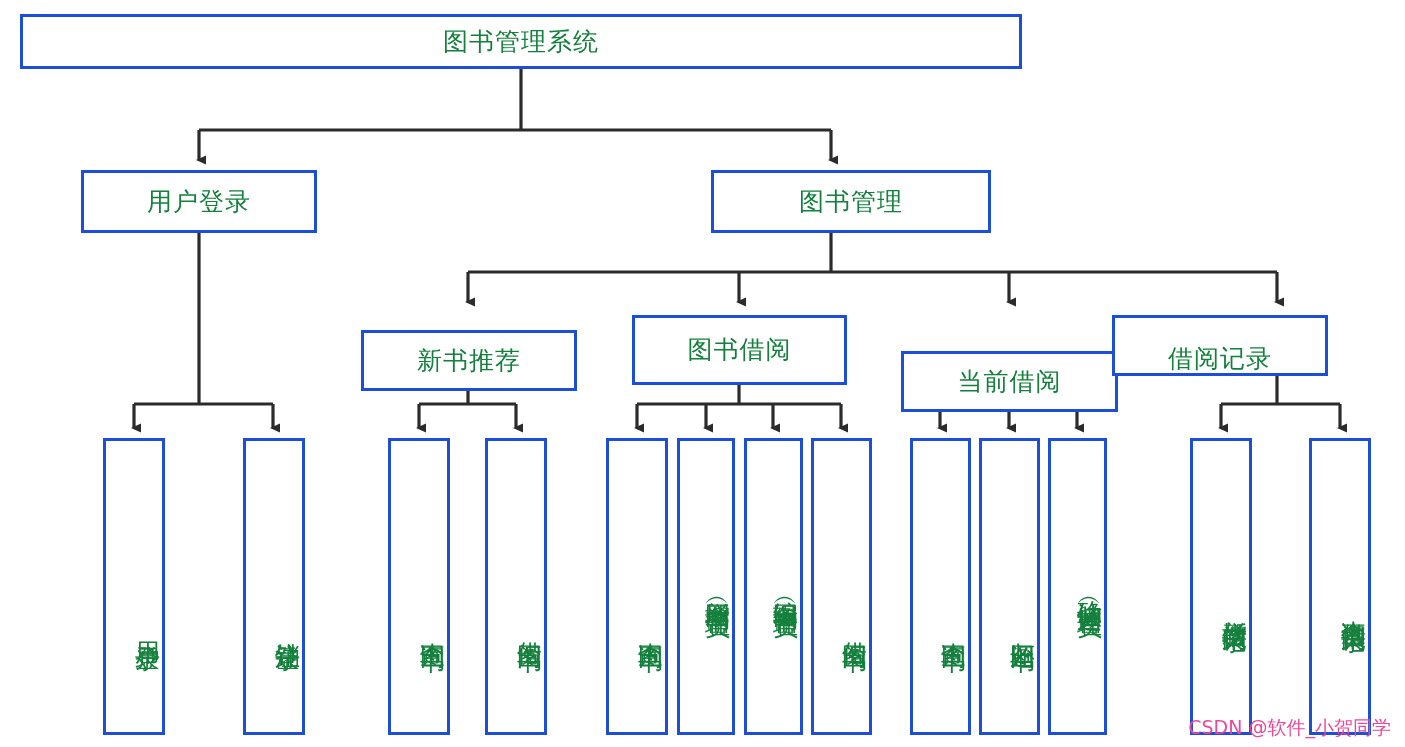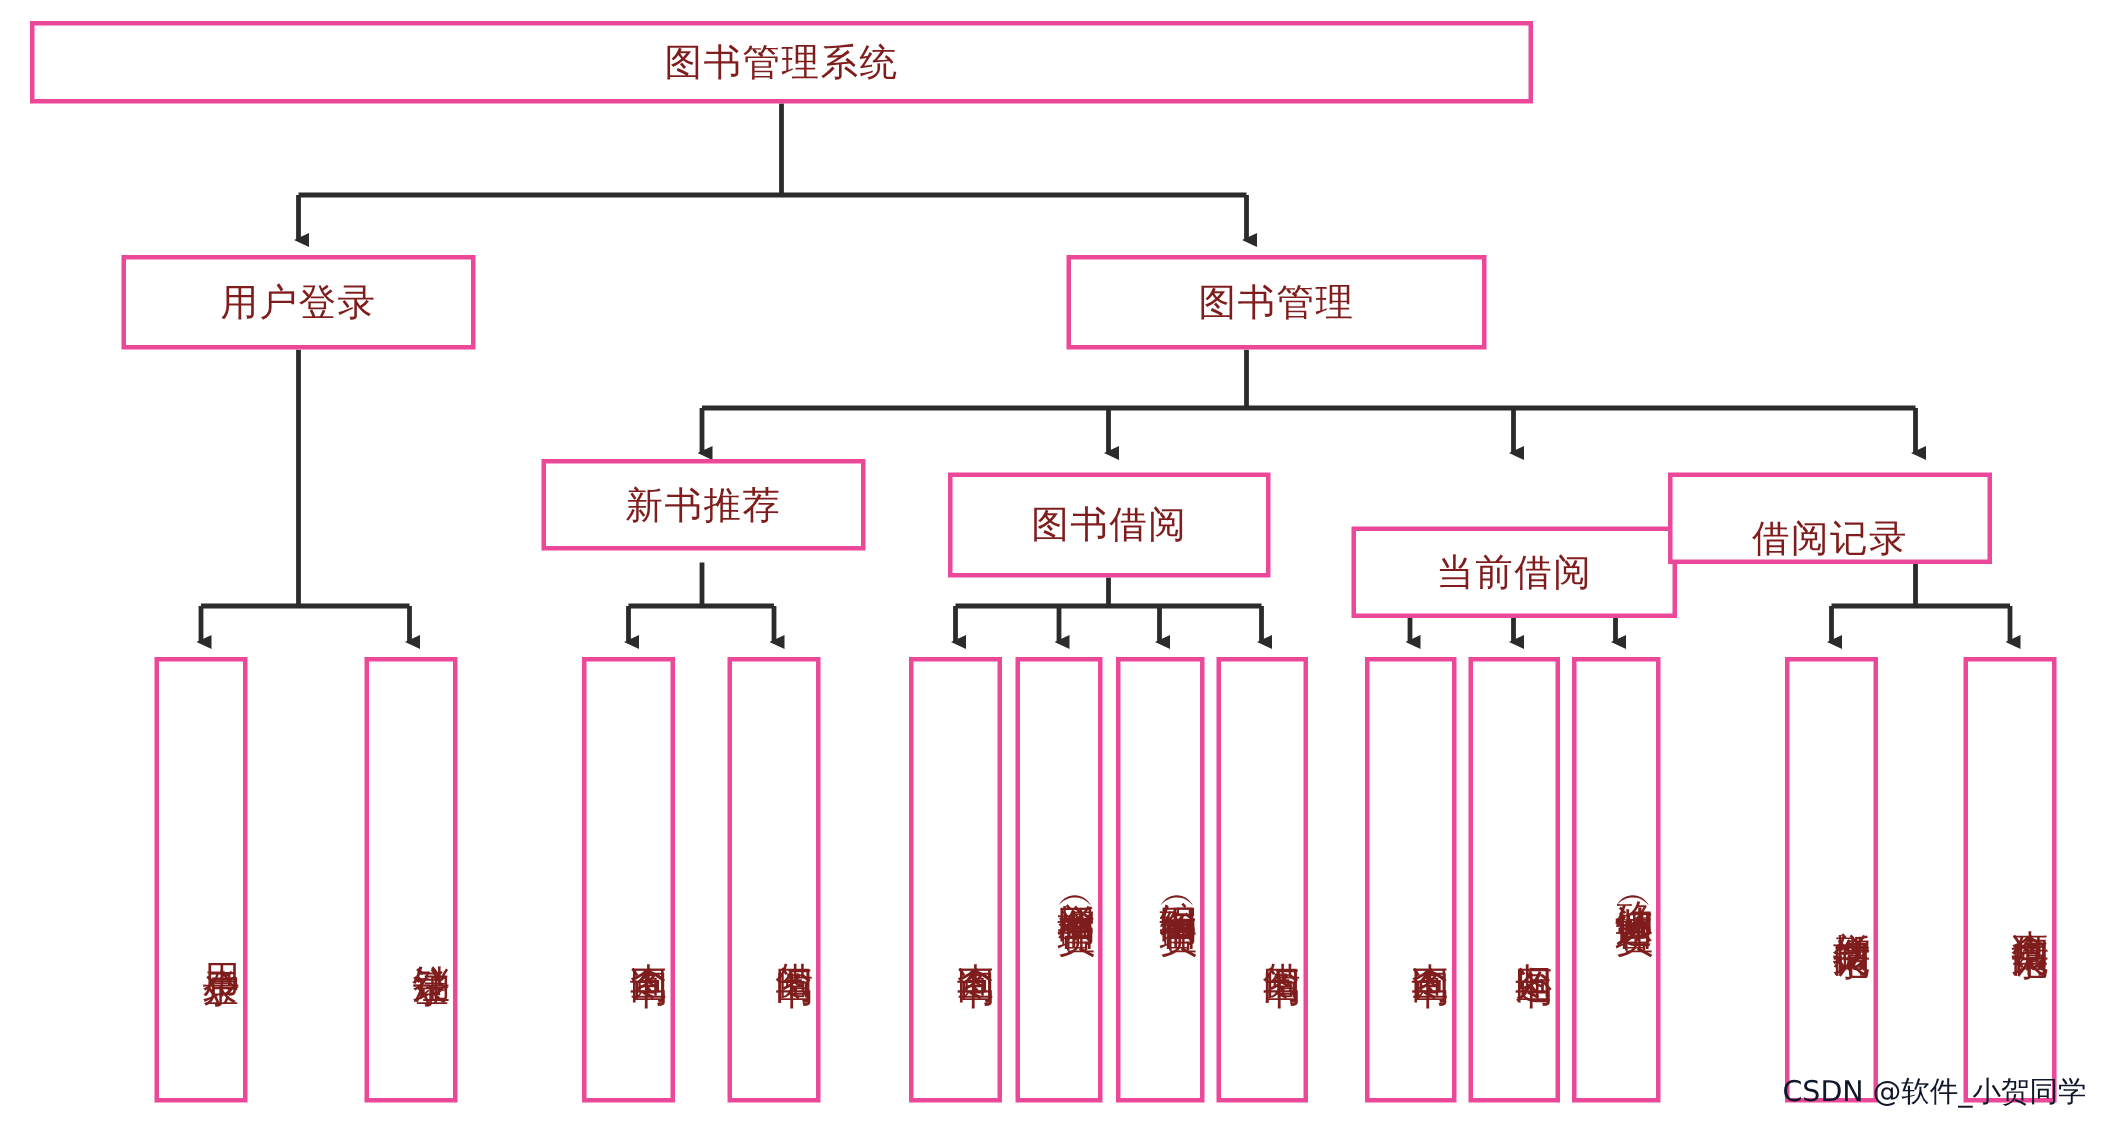--- a/index.html
+++ b/index.html
@@ -13,26 +13,26 @@
   #stage {
     position: relative;
     width: 1405px;
     height: 747px;
     background: #ffffff;
     overflow: hidden;
   }
   .node {
     position: absolute;
     box-sizing: border-box;
-    border: 3px solid #ec4899;
+    border: 3px solid #1d4ed8;
     background: #ffffff;
     display: flex;
     align-items: center;
     justify-content: center;
-    color: #7f1d1d;
+    color: #15803d;
     line-height: 1.18;
   }
   .node.h {
     font-size: 25px;
     letter-spacing: 1px;
   }
   .node.v {
     writing-mode: vertical-rl;
     text-orientation: upright;
     font-size: 25px;
@@ -52,21 +52,21 @@
     top: 0;
     width: 1405px;
     height: 747px;
     pointer-events: none;
   }
   .watermark {
     position: absolute;
     right: 14px;
     bottom: 6px;
     font-size: 19px;
-    color: #0f172a;
+    color: #ec4899;
     white-space: nowrap;
     font-family: "DejaVu Sans", "Liberation Sans", sans-serif;
   }
 </style>
 </head>
 <body>
 
 <div id="stage">
 
   <svg class="edges" viewBox="0 0 1405 747">
@@ -123,21 +123,21 @@
     <span>图书管理系统</span>
   </div>
 
   <div class="node h" style="left:81px; top:170px; width:236px; height:63px;">
     <span>用户登录</span>
   </div>
   <div class="node h" style="left:711px; top:170px; width:280px; height:63px;">
     <span>图书管理</span>
   </div>
 
-  <div class="node h" style="left:361px; top:306px; width:216px; height:61px;">
+  <div class="node h" style="left:361px; top:330px; width:216px; height:61px;">
     <span>新书推荐</span>
   </div>
   <div class="node h" style="left:632px; top:315px; width:215px; height:70px;">
     <span>图书借阅</span>
   </div>
   <div class="node h" style="left:901px; top:315px; width:217px; height:61px;margin-top:36px;">
     <span>当前借阅</span>
   </div>
   <div class="node h" style="left:1112px; top:315px; width:216px; height:61px;align-items:flex-end;">
     <span>借阅记录</span>

